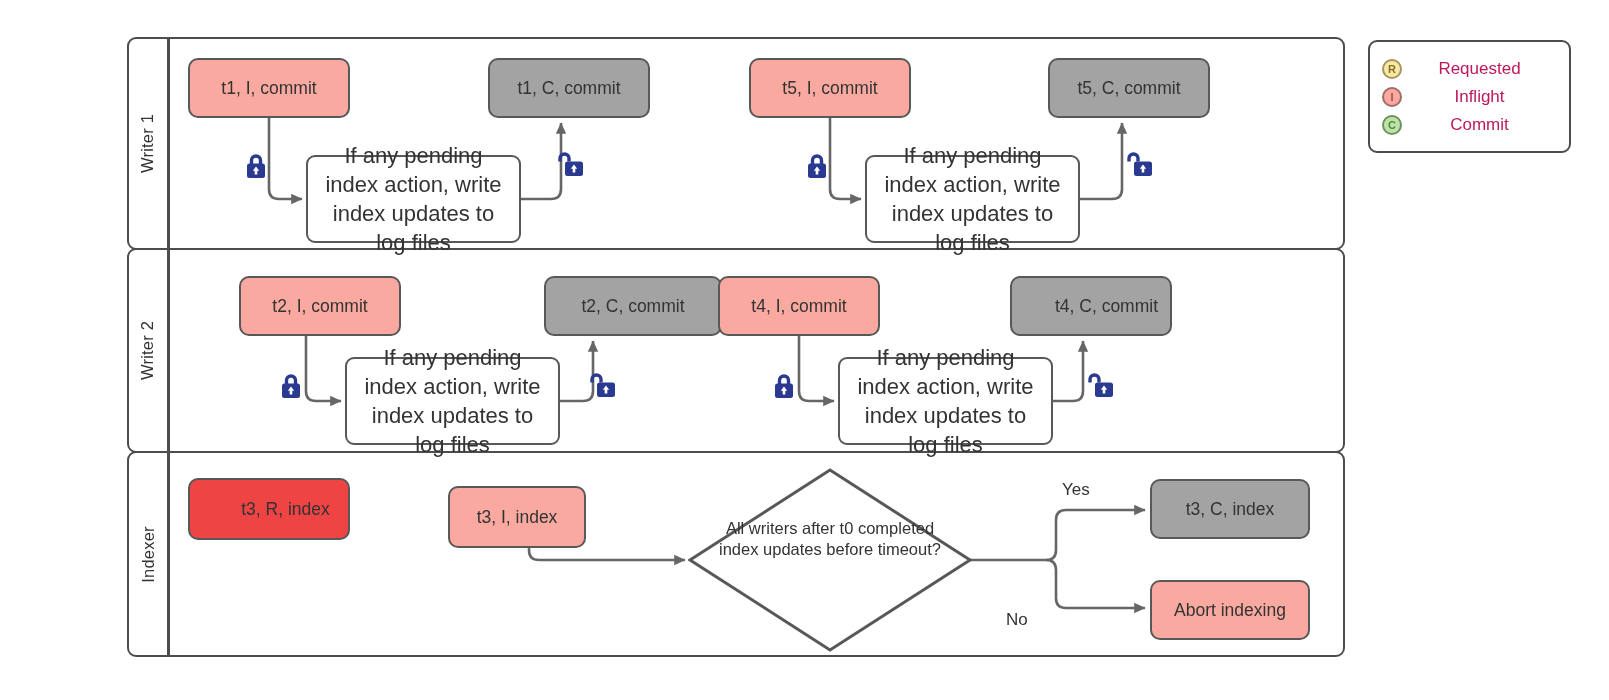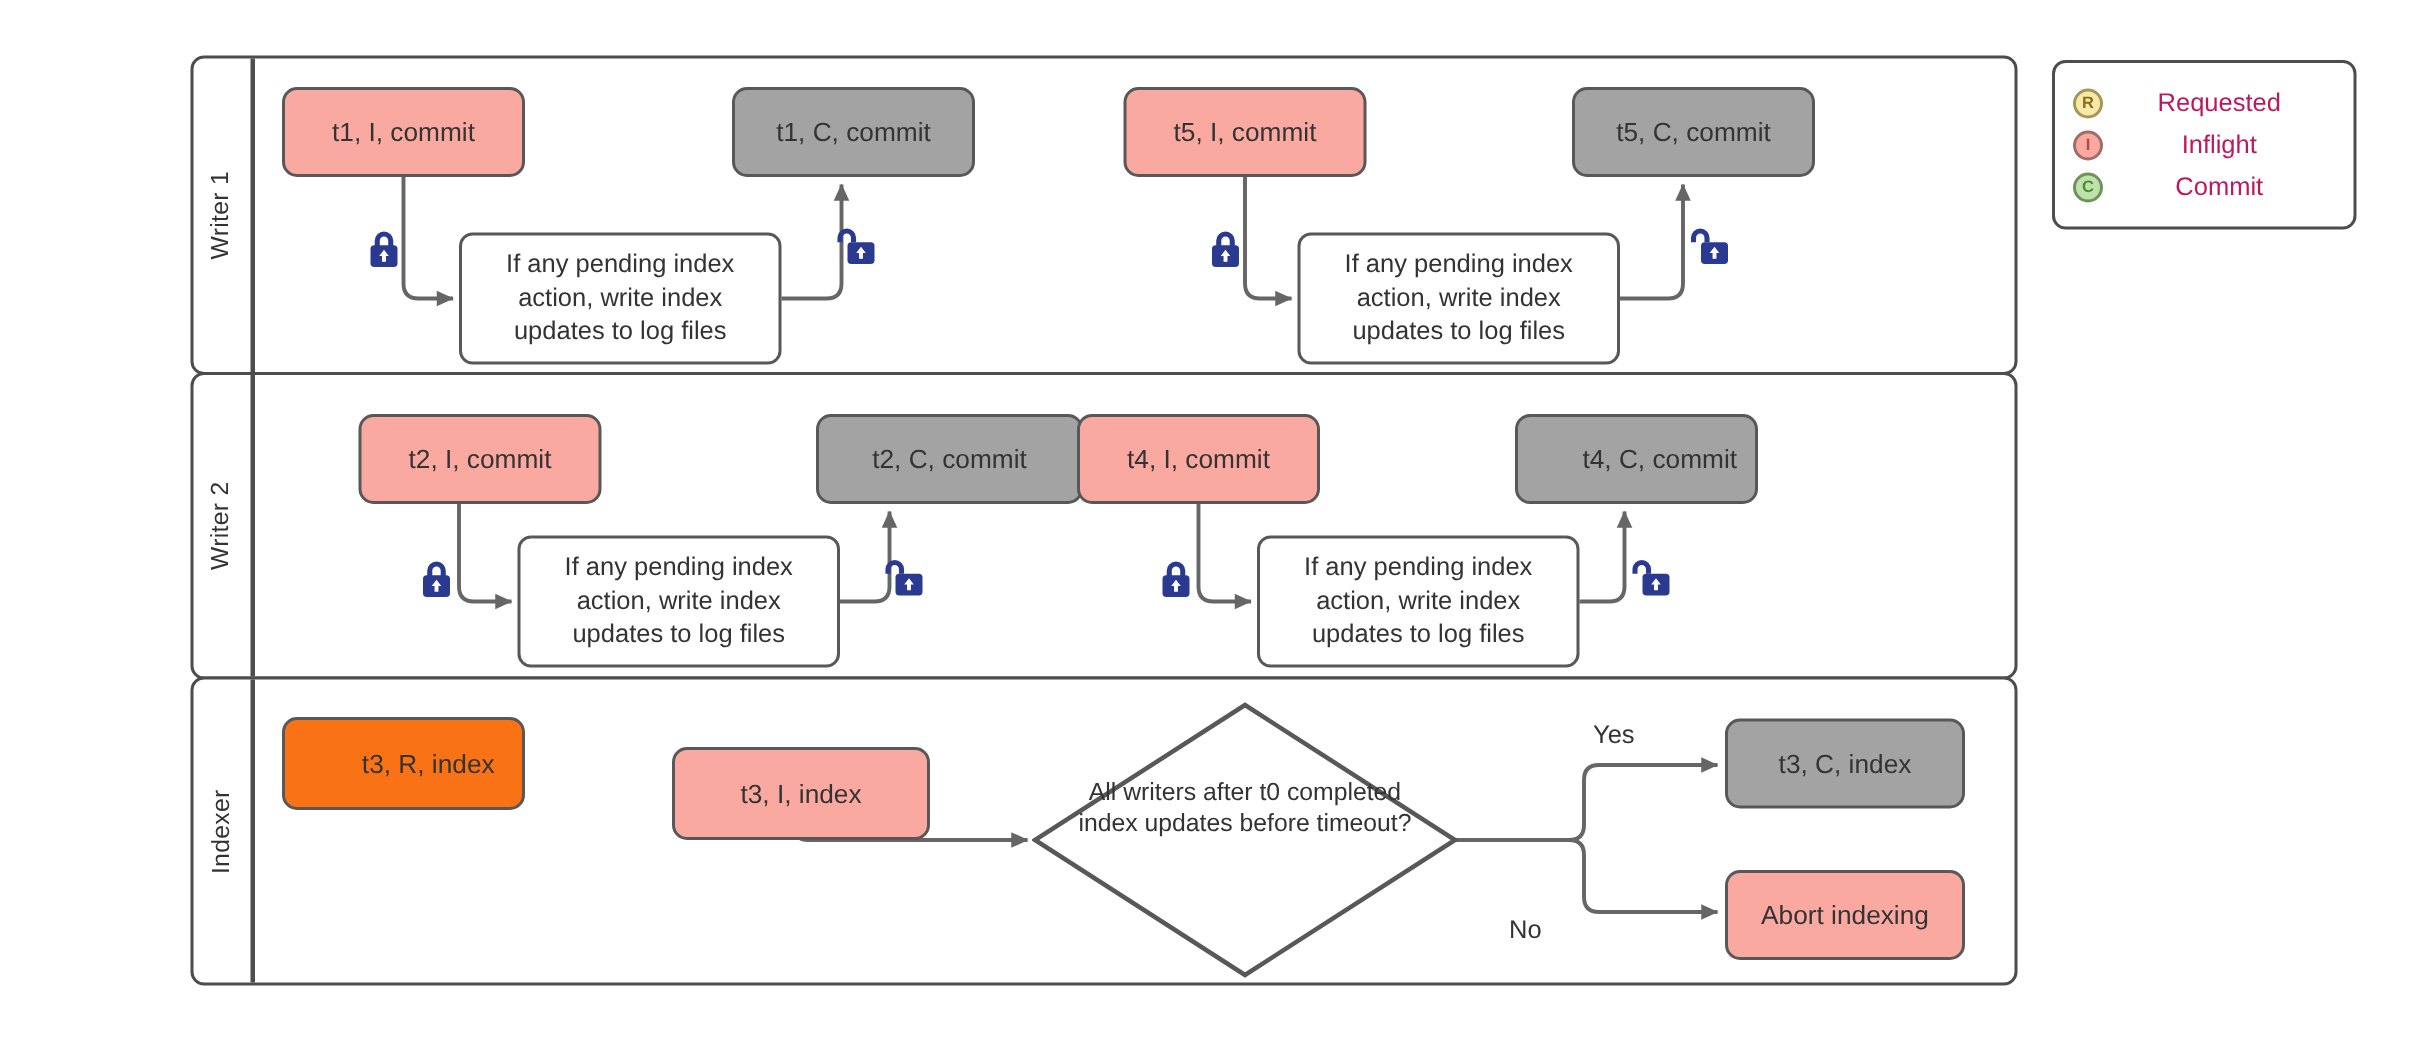--- a/index.html
+++ b/index.html
@@ -14,24 +14,24 @@
     border-right:3.5px solid #4d4d4d; display:flex; align-items:center; justify-content:center; }
   .lane-label { transform:rotate(-90deg); white-space:nowrap;
     font-size:16.5px; color:#333; letter-spacing:.2px; }
 
   
   .node { position:absolute; border:2.5px solid #585858; border-radius:10px;
     display:flex; align-items:center; justify-content:center;
     font-size:17.5px; color:#333; text-align:center; }
   .pink   { background:#f9a9a0; }
   .green  { background:#a3a3a3; }
-  .yellow { background:#f97316;padding-left:33px; }
+  .yellow { background:#ef4444;padding-left:33px; }
   .process { background:#fff; border:2.5px solid #585858; border-radius:9px;
     position:absolute; display:flex; align-items:center; justify-content:center;
-    font-size:17px; line-height:1.32; text-align:center; color:#333; }
+    font-size:22px; line-height:1.32; text-align:center; color:#333; }
   .process span { display:block; width:182px; }
 
   
   svg.wires { position:absolute; left:0; top:0; pointer-events:none; }
 
   
   .diamond-wrap { position:absolute; left:688px; top:468px; width:284px; height:184px; }
   .diamond-text { position:absolute; left:718px; top:518px; width:224px;
     text-align:center; font-size:16.5px; line-height:1.3; color:#333; }
 
@@ -115,21 +115,21 @@
   <div class="process" style="left:345px;top:357px;width:215px;height:88px;">
     <span>If any pending index action, write index updates to log files</span>
   </div>
   <div class="node pink" style="left:718px;top:276px;width:162px;height:60px;">t4, I, commit</div>
   <div class="node green" style="left:1010px;top:276px;width:162px;height:60px;padding-left:31px;">t4, C, commit</div>
   <div class="process" style="left:838px;top:357px;width:215px;height:88px;">
     <span>If any pending index action, write index updates to log files</span>
   </div>
 
   <div class="node yellow" style="left:188px;top:478px;width:162px;height:62px;">t3, R, index</div>
-  <div class="node pink" style="left:448px;top:498px;width:172px;height:62px;text-align:right;">t3, I, index</div>
+  <div class="node pink" style="left:448px;top:486px;width:138px;height:62px;text-align:right;">t3, I, index</div>
 
   <div class="diamond-wrap">
     <svg width="284" height="184" viewBox="0 0 284 184">
       <polygon points="142,2 282,92 142,182 2,92" fill="#ffffff" stroke="#585858" stroke-width="3"></polygon>
     </svg>
   </div>
   <div class="diamond-text">All writers after t0 completed index updates before timeout?</div>
 
   <div class="edge-label" style="left:1062px;top:480px;">Yes</div>
   <div class="edge-label" style="left:1006px;top:610px;">No</div>

